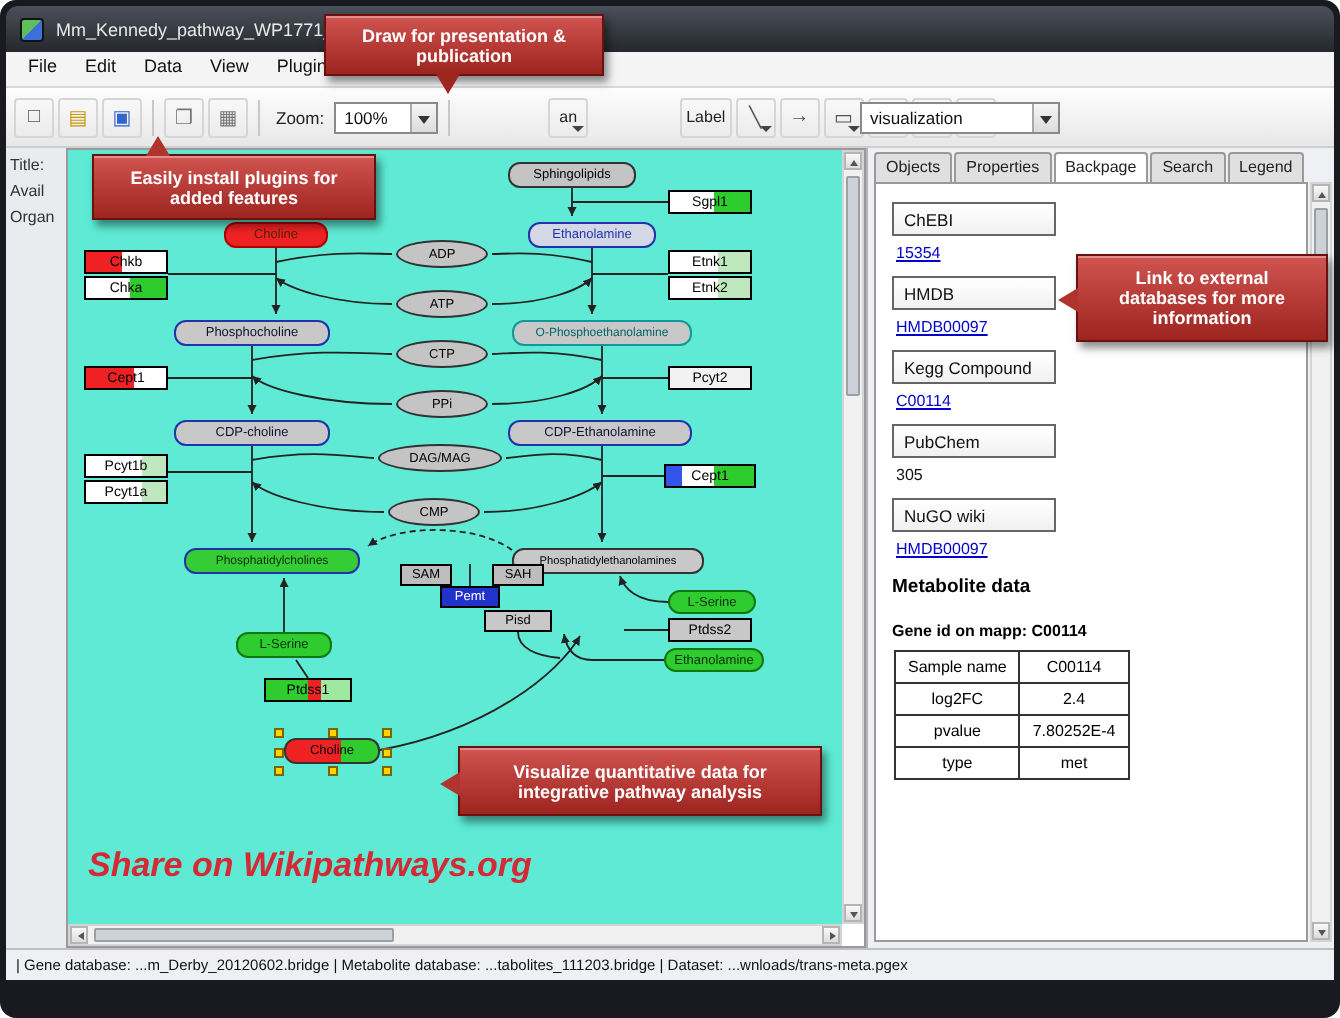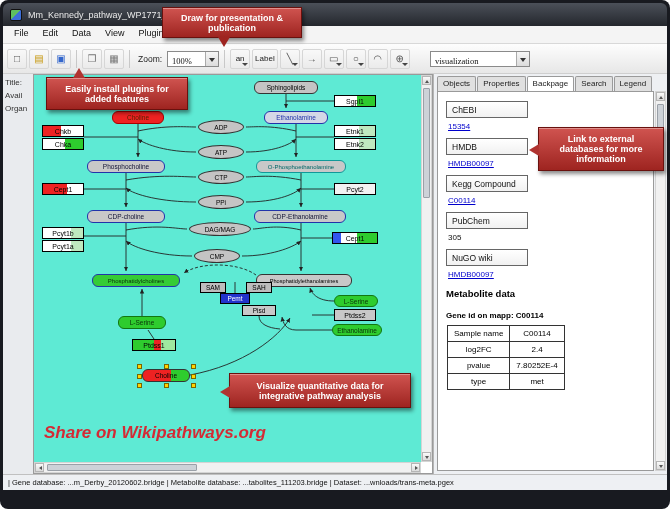--- a/index.html
+++ b/index.html
@@ -23,26 +23,26 @@
   #menubar { height:18px; background:#f4f4f4; border-bottom:1px solid #d8d8d8;
     display:flex; padding-left:4px; font-size:9px; color:#111; }
   .menu-item { padding:2px 7px; cursor:default; }
   
   #toolbar { height:30px; background:linear-gradient(#fdfdfd,#e7e7e7);
     border-bottom:1px solid #cfcfcf; display:flex; align-items:center; padding:0 4px; gap:2px; position:relative; }
   .tbtn { height:20px; min-width:20px; padding:0 2px; display:flex; align-items:center; justify-content:center;
     font-size:10px; color:#555; background:transparent; border:1px solid #d6d6d6; border-radius:2px; position:relative;
     font-family:"Liberation Sans", sans-serif; }
   .tbtn.open { color:#c79810; } .tbtn.save { color:#3366cc; } .tbtn.copy,.tbtn.paste { color:#777; }
-  .tbtn.txt { font-size:8px; color:#222; }
+  .tbtn.txt { font-size:8px; color:#222;margin-left:44px; }
   .tbtn.dd::after { content:""; position:absolute; right:1px; bottom:2px;
     border-left:3px solid transparent; border-right:3px solid transparent; border-top:3px solid #444; }
   .tsep { width:1px; height:18px; background:#c8c8c8; margin:0 3px; }
   .tb-label { font-size:8.5px; color:#222; margin:0 3px; }
-  .combo { display:flex; align-items:flex-end; height:16px; background:#fff; border:1px solid #8a8a8a;font-family:Liberation Serif, serif; }
+  .combo { display:flex; align-items:center; height:16px; background:#fff; border:1px solid #8a8a8a; }
   .combo .combo-val { font-size:8.5px; padding:0 4px; color:#111; flex:1; white-space:nowrap; }
   .combo .combo-btn { width:13px; height:100%; border-left:1px solid #aaa;
     background:linear-gradient(#f6f6f6,#dcdcdc); position:relative; }
   .combo .combo-btn::after { content:""; position:absolute; left:3px; top:6px;
     border-left:3px solid transparent; border-right:3px solid transparent; border-top:4px solid #333; }
   #zoom-combo { width:52px; }
   #vis-combo { position:absolute; left:427px; top:7px; width:100px; }
   
   #content { position:absolute; left:0; right:0; top:48px; bottom:16px; display:flex; }
   #left-strip { width:30px; padding:4px 2px; font-size:8px; color:#333; overflow:hidden; }

